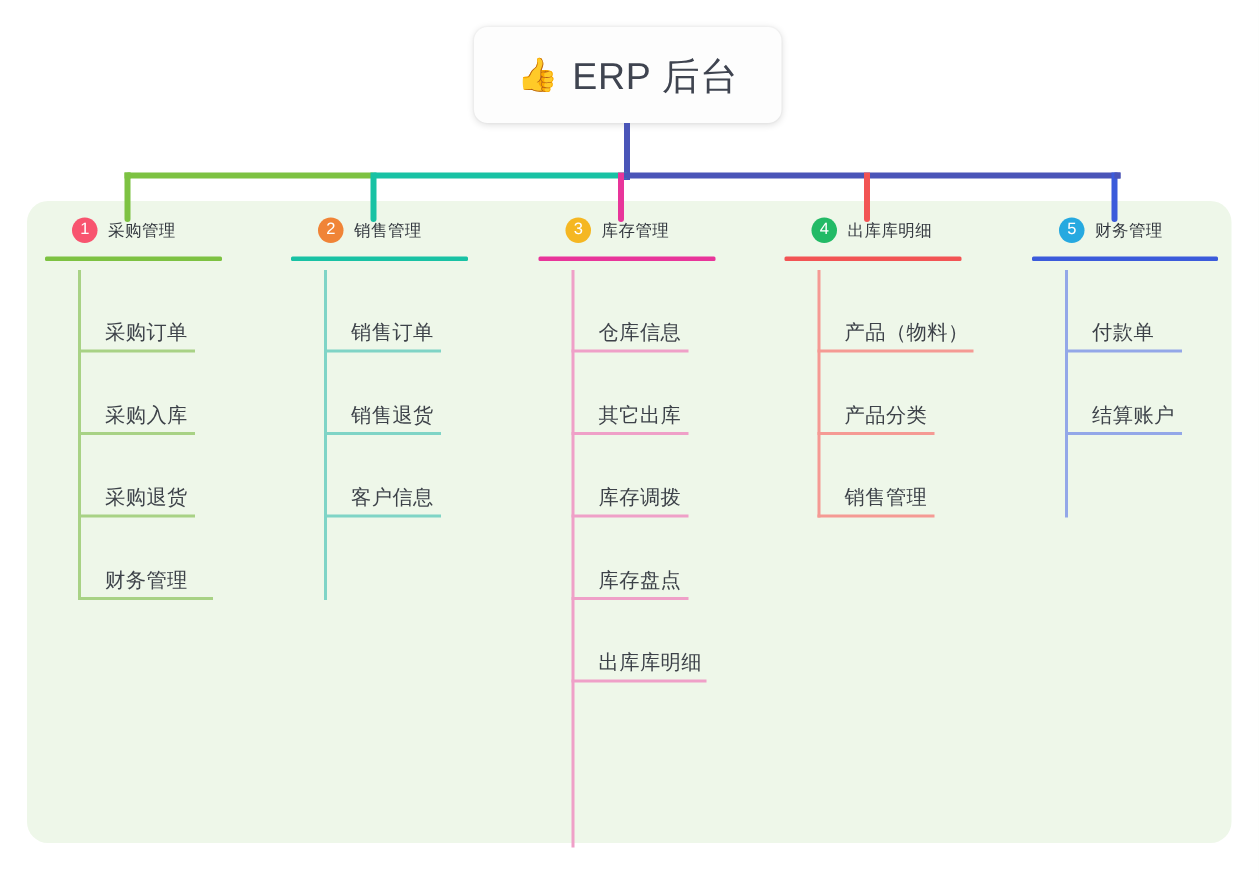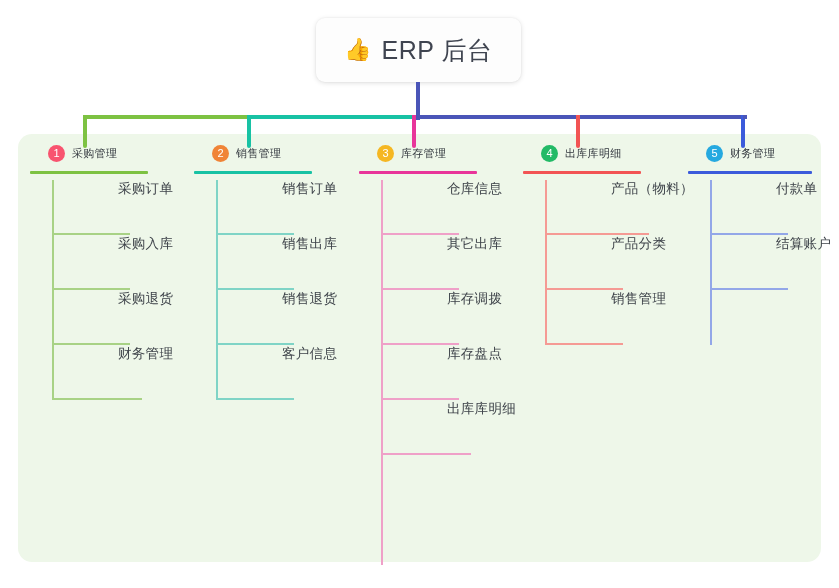--- a/index.html
+++ b/index.html
@@ -95,21 +95,21 @@
     position: absolute;
     left: 22px;
     top: 40px;
     width: 2px;
   }
   .items { position: absolute; left: 22px; top: 40px; }
   .item {
     height: 55px;
     position: relative;
     display: flex;
-    padding-left: 48px;
+    align-items: flex-end;
   }
   .item-label {
     font-size: 13.5px;
     color: #3d4249;
     padding: 0 6px 4px 18px;
     white-space: nowrap;
     letter-spacing: 0.3px;
   }
   .item-underline {
     position: absolute;
@@ -179,24 +179,20 @@
           <span class="col-title">销售管理</span>
         </div>
         <div class="col-underline" style="background: rgb(24, 194, 164); width: 118px;"></div>
         <div class="col-spine" style="background: rgb(127, 212, 198); height: 220px;"></div>
         <div class="items">
           <div class="item">
             <span class="item-label">销售订单</span>
             <div class="item-underline" style="background: rgb(127, 212, 198); width: 78px;"></div>
           </div>
           <div class="item">
-            <span class="item-label">销售出库</span>
-            <div class="item-underline" style="background: rgb(127, 212, 198); width: 78px;"></div>
-          </div>
-          <div class="item">
             <span class="item-label">销售退货</span>
             <div class="item-underline" style="background: rgb(127, 212, 198); width: 78px;"></div>
           </div>
           <div class="item">
             <span class="item-label">客户信息</span>
             <div class="item-underline" style="background: rgb(127, 212, 198); width: 78px;"></div>
           </div>
         </div>
       </div>
       <div class="column" style="left: 359px; width: 150px;">

